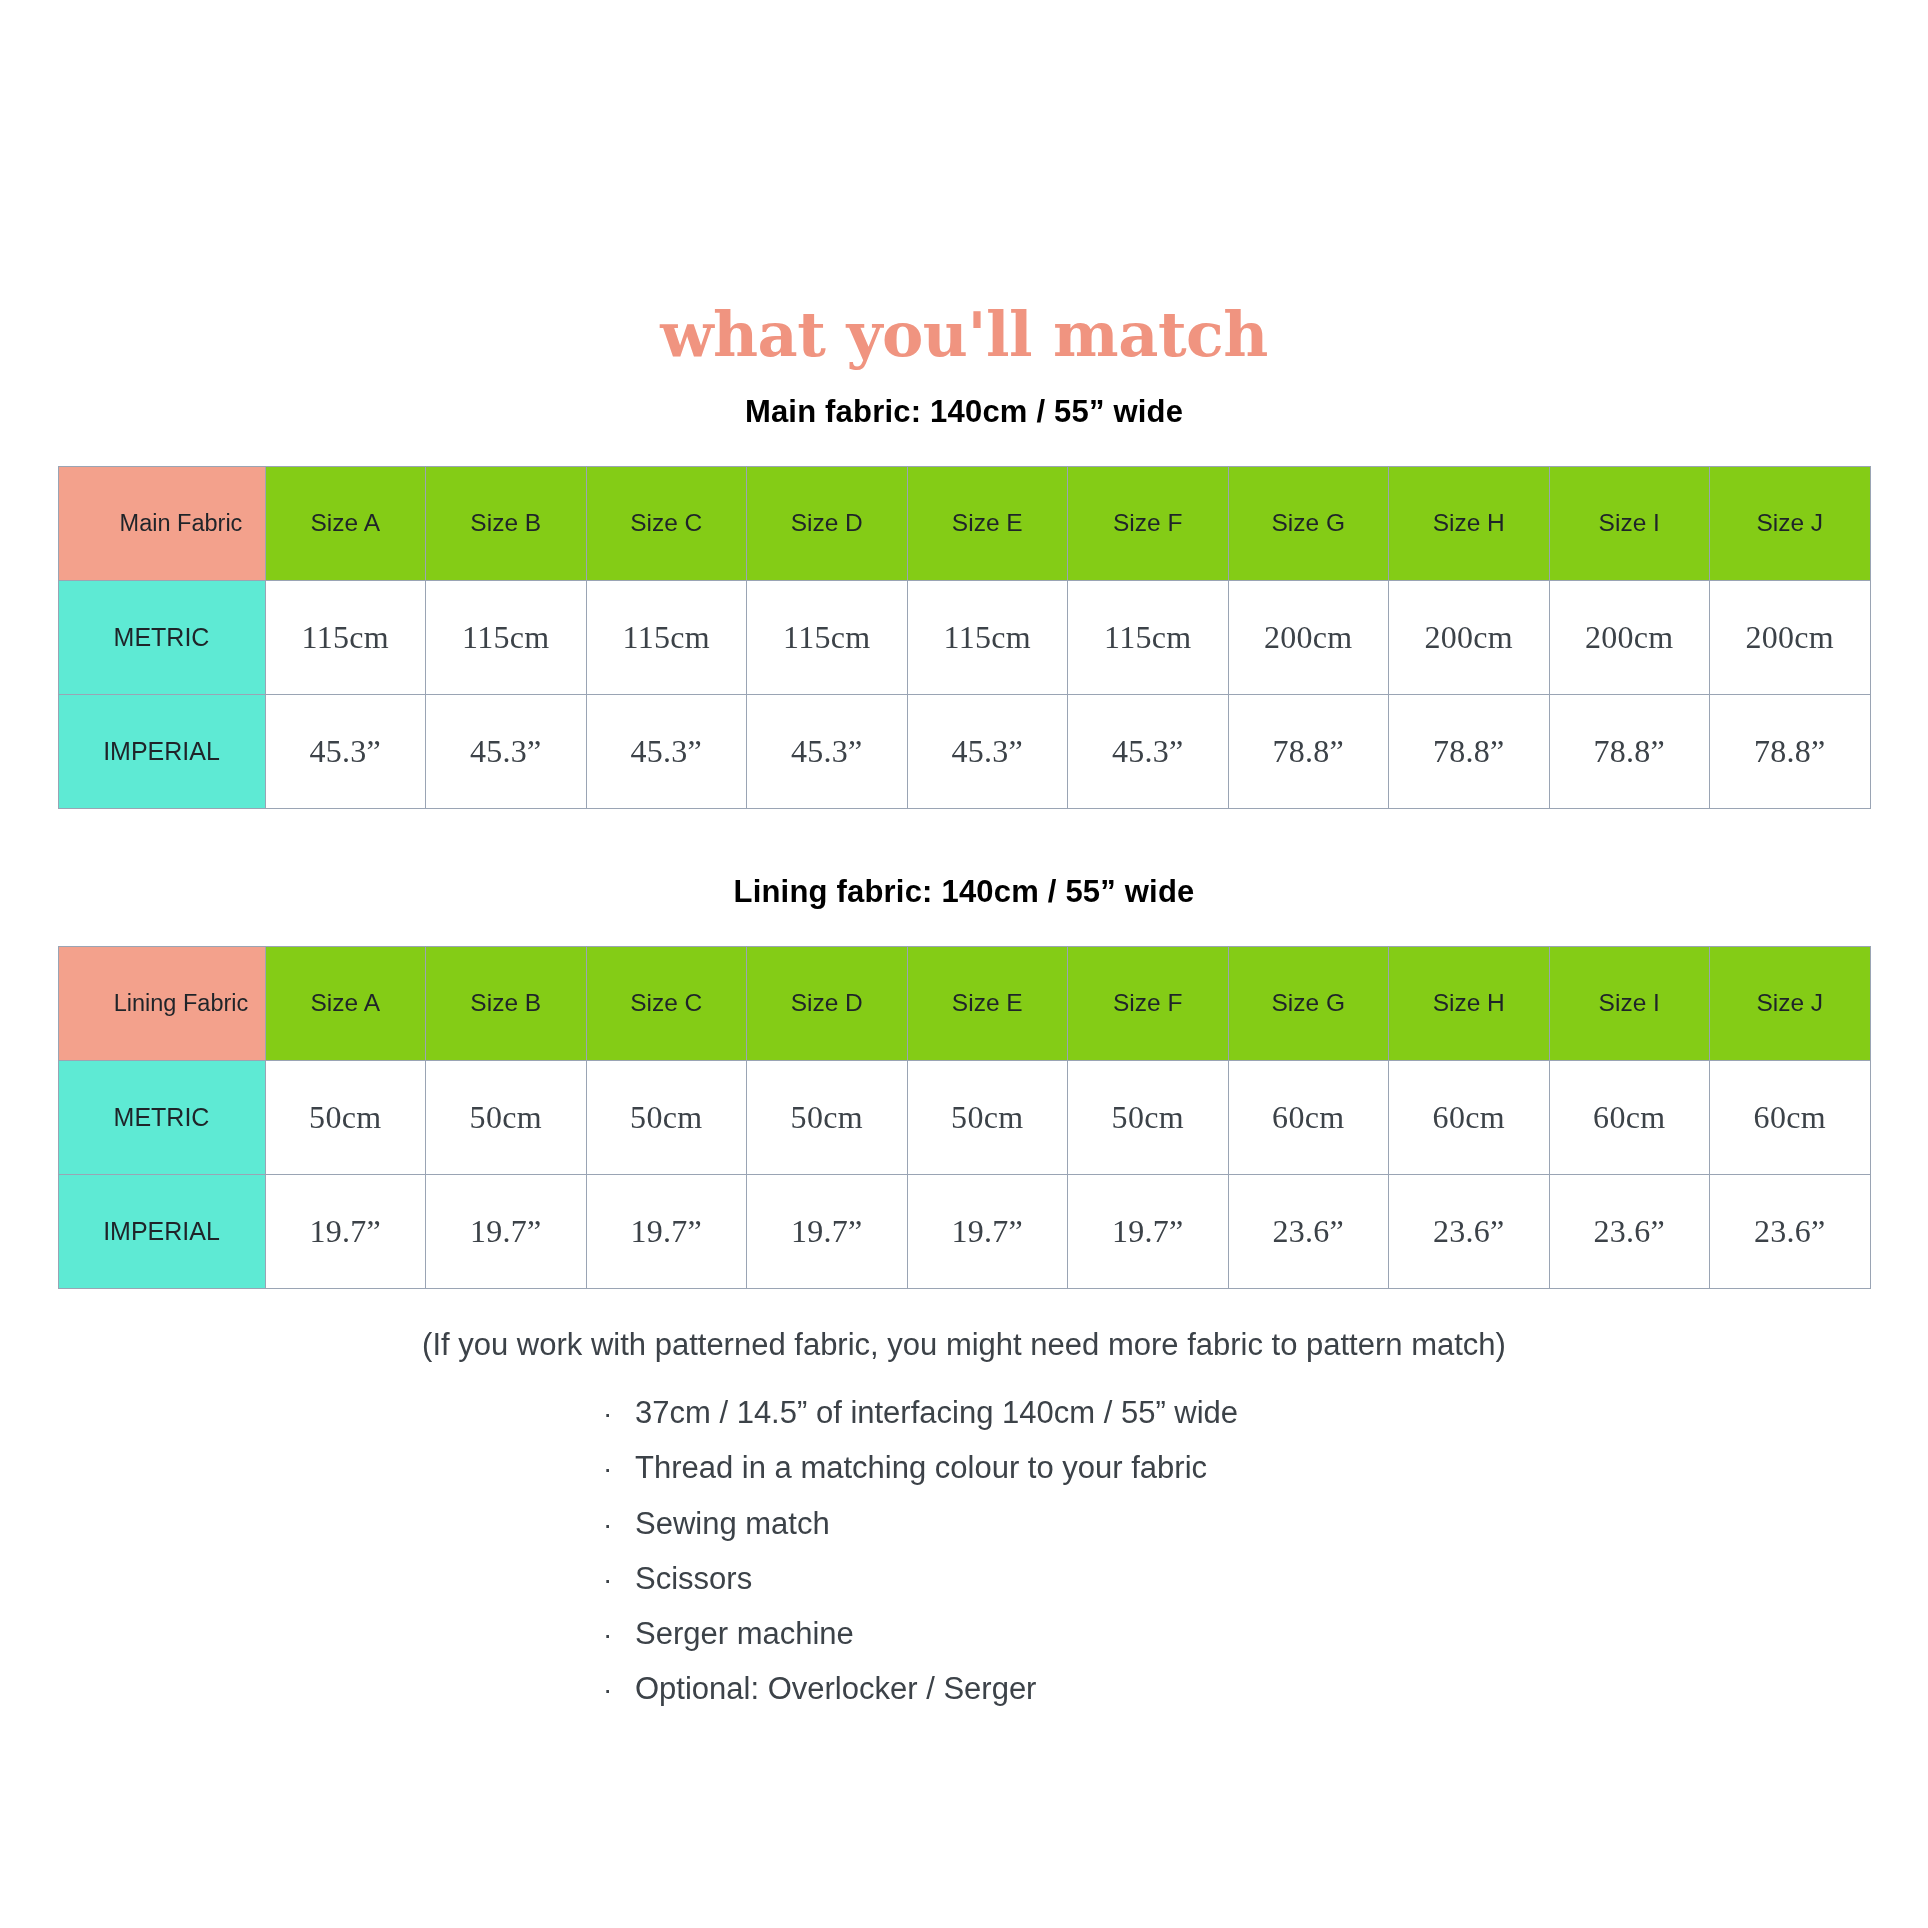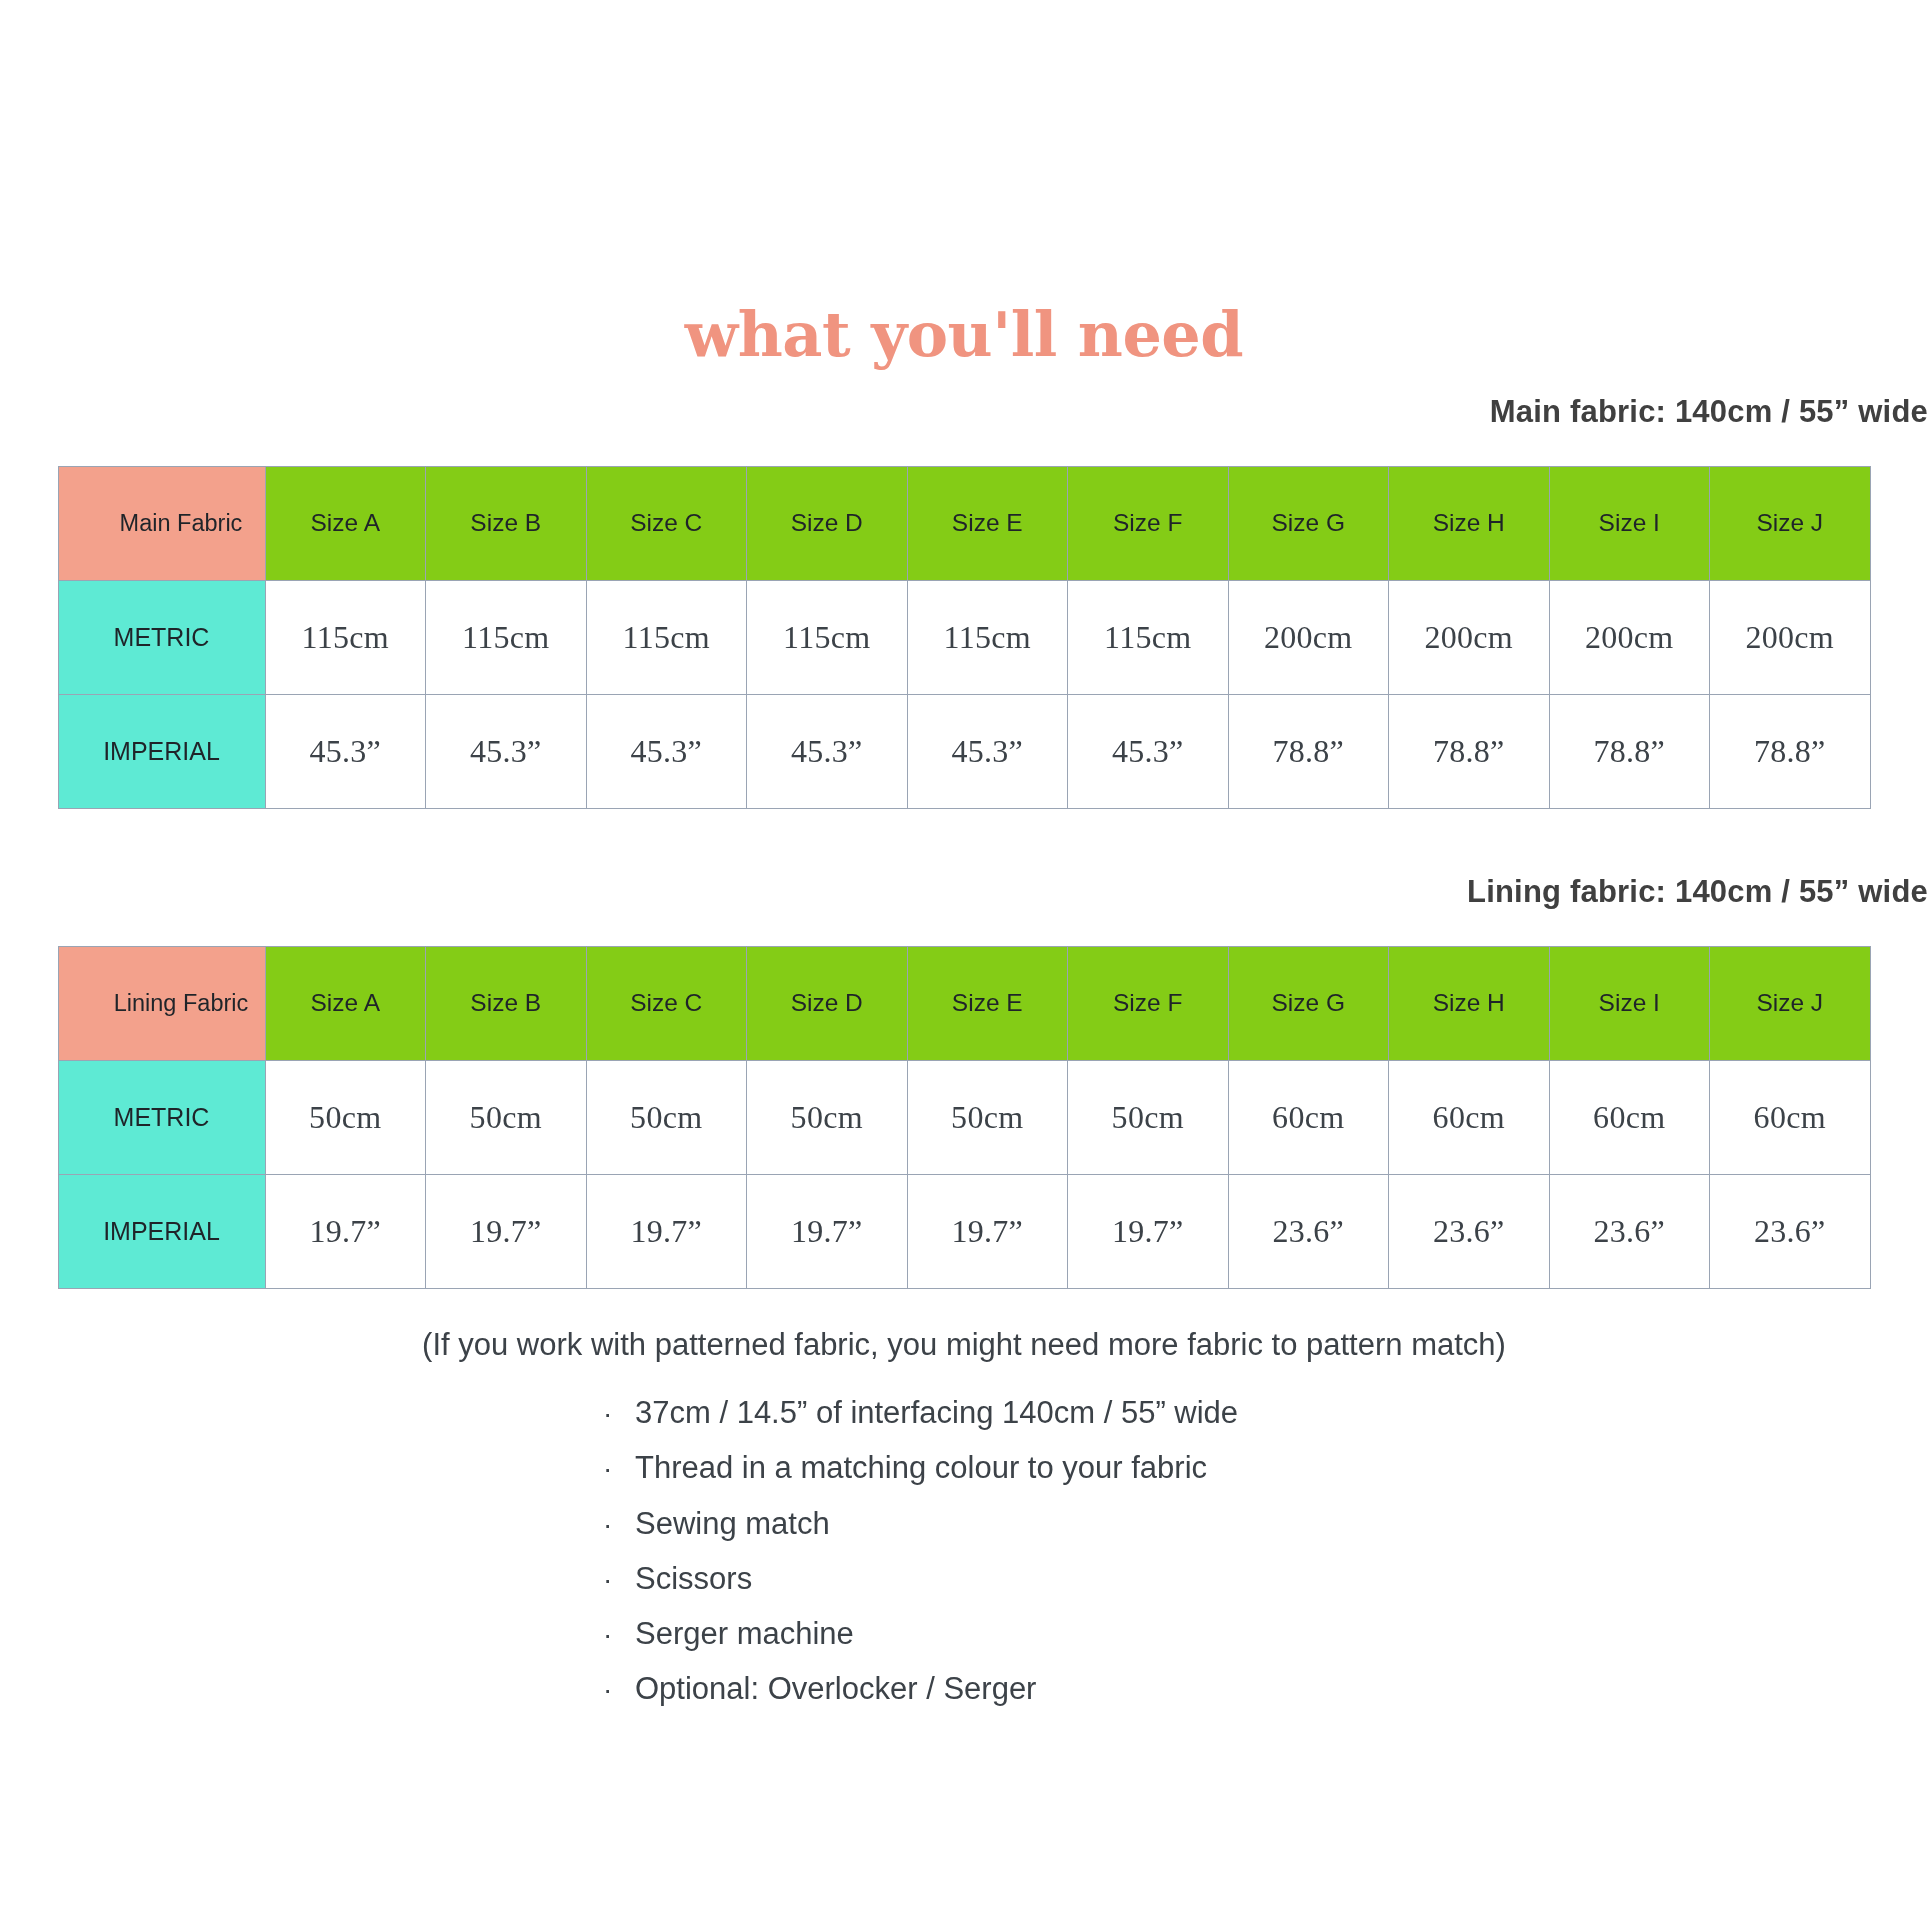--- a/index.html
+++ b/index.html
@@ -29,24 +29,24 @@
     font-family: "DejaVu Serif", serif;
     font-weight: 700;
     font-size: 62px;
     color: #f09480;
     letter-spacing: -0.5px;
     margin-top: 301px;
     line-height: 1.1;
   }
 
   .subtitle {
-    text-align: right;
+    text-align: center;
     font-size: 31px;
     font-weight: 700;
-    color: #404040;
+    color: #000000;
     margin-top: 24.5px;
     letter-spacing: 0.2px;
   }
 
   .table-wrap {
     margin: 36px auto 0 auto;
     width: 1813px;
   }
 
   table.fabric {
@@ -119,21 +119,21 @@
     font-size: 28px;
     color: #3c4248;
   }
   .sub-gap { margin-top: 65px; }
 </style>
 </head>
 <body>
 
 <div class="page">
 
-  <div class="title">what you'll need</div>
+  <div class="title">what you'll match</div>
 
   <div class="subtitle">Main fabric: 140cm / 55” wide</div>
 
   <div class="table-wrap">
     <table class="fabric">
       <tbody>
         <tr>
           <th class="corner-cell">Main Fabric</th>
           <th class="size-head">Size A</th>
           <th class="size-head">Size B</th>

